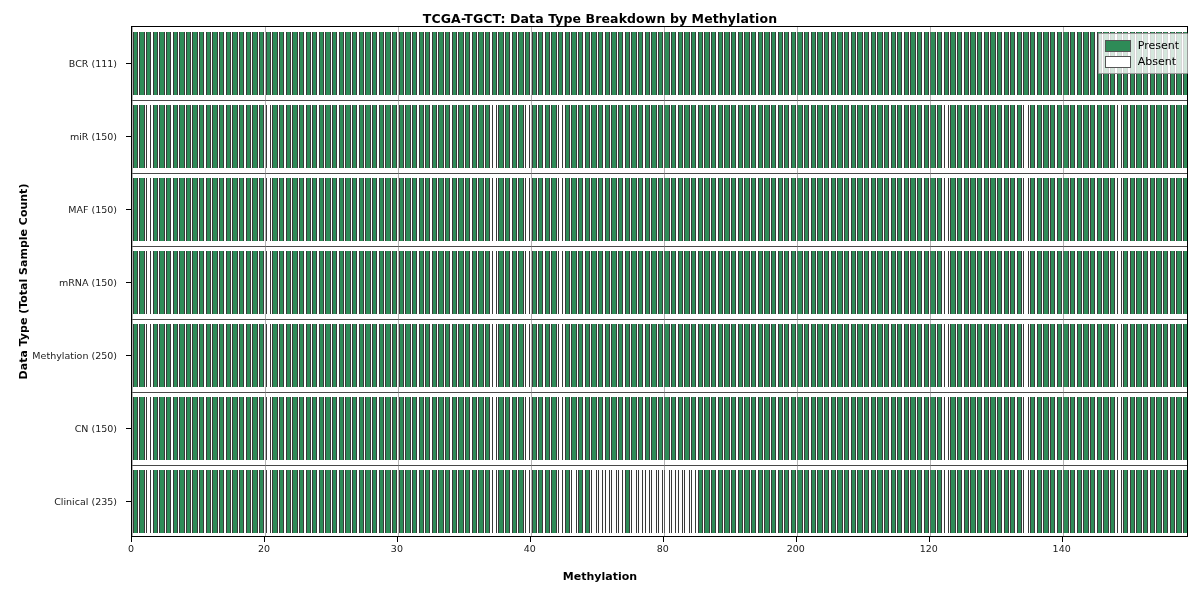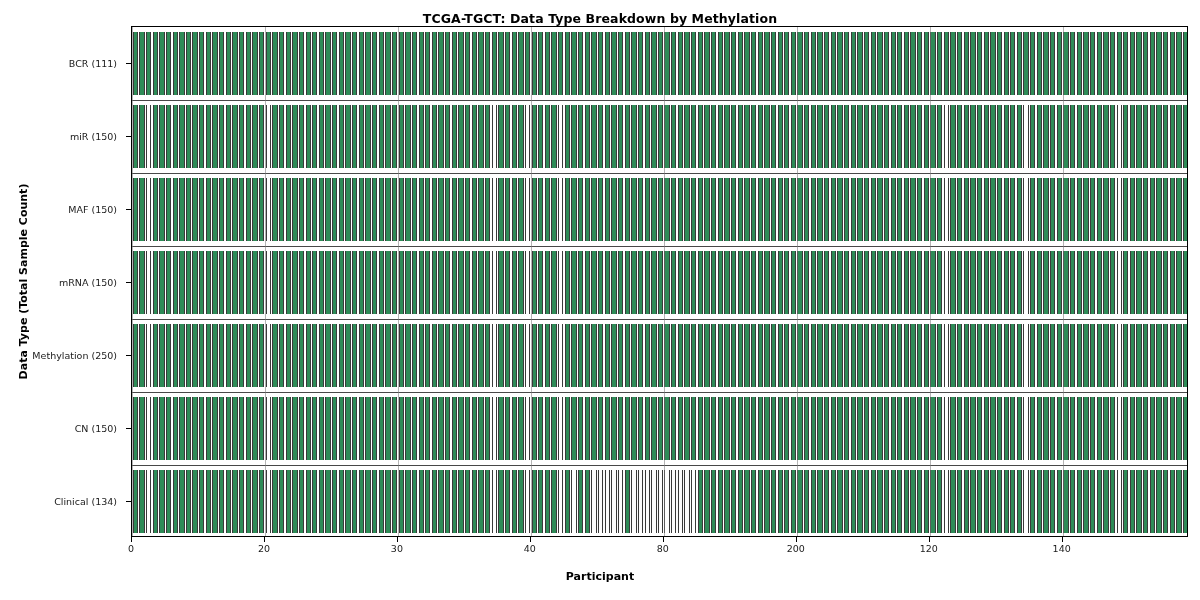--- a/index.html
+++ b/index.html
@@ -167,21 +167,21 @@
 </style>
 </head>
 <body>
 
 <div id="figure">
 
   <div id="chart-title">TCGA-TGCT: Data Type Breakdown by Methylation</div>
 
   <div id="ylabel">Data Type (Total Sample Count)</div>
 
-  <div id="xlabel">Participant</div>
+  <div id="xlabel">Methylation</div>
 
   <div id="plot-area">
     <div id="bars-layer">
         <div class="row-band" style="top: 0px; height: 73px;">
           <div class="bar present" style="left: 0.66478px; width: 5.31824px; top: 5.11px; height: 62.78px;"></div>
           <div class="bar present" style="left: 7.31258px; width: 5.31824px; top: 5.11px; height: 62.78px;"></div>
           <div class="bar present" style="left: 13.9604px; width: 5.31824px; top: 5.11px; height: 62.78px;"></div>
           <div class="bar present" style="left: 20.6082px; width: 5.31824px; top: 5.11px; height: 62.78px;"></div>
           <div class="bar present" style="left: 27.256px; width: 5.31824px; top: 5.11px; height: 62.78px;"></div>
           <div class="bar present" style="left: 33.9038px; width: 5.31824px; top: 5.11px; height: 62.78px;"></div>
@@ -1330,21 +1330,21 @@
       <div class="ytick-label" style="top: 135.5px;">miR (150)</div>
       <div class="ytick-mark" style="top: 135.5px;"></div>
       <div class="ytick-label" style="top: 208.5px;">MAF (150)</div>
       <div class="ytick-mark" style="top: 208.5px;"></div>
       <div class="ytick-label" style="top: 281.5px;">mRNA (150)</div>
       <div class="ytick-mark" style="top: 281.5px;"></div>
       <div class="ytick-label" style="top: 354.5px;">Methylation (250)</div>
       <div class="ytick-mark" style="top: 354.5px;"></div>
       <div class="ytick-label" style="top: 427.5px;">CN (150)</div>
       <div class="ytick-mark" style="top: 427.5px;"></div>
-      <div class="ytick-label" style="top: 500.5px;">Clinical (134)</div>
+      <div class="ytick-label" style="top: 500.5px;">Clinical (235)</div>
       <div class="ytick-mark" style="top: 500.5px;"></div>
     </div>
   <div id="xtick-layer">
       <div class="xtick-label" style="left: 131px;">0</div>
       <div class="xtick-mark" style="left: 131px;"></div>
       <div class="xtick-label" style="left: 263.956px;">20</div>
       <div class="xtick-mark" style="left: 263.956px;"></div>
       <div class="xtick-label" style="left: 396.912px;">30</div>
       <div class="xtick-mark" style="left: 396.912px;"></div>
       <div class="xtick-label" style="left: 529.868px;">40</div>
@@ -1352,14 +1352,24 @@
       <div class="xtick-label" style="left: 662.824px;">80</div>
       <div class="xtick-mark" style="left: 662.824px;"></div>
       <div class="xtick-label" style="left: 795.78px;">200</div>
       <div class="xtick-mark" style="left: 795.78px;"></div>
       <div class="xtick-label" style="left: 928.736px;">120</div>
       <div class="xtick-mark" style="left: 928.736px;"></div>
       <div class="xtick-label" style="left: 1061.69px;">140</div>
       <div class="xtick-mark" style="left: 1061.69px;"></div>
     </div>
 
+  <div id="legend">
+      <div class="legend-row">
+        <span class="legend-swatch" style="background: rgb(46, 139, 87);"></span>
+        <span>Present</span>
+      </div>
+      <div class="legend-row">
+        <span class="legend-swatch" style="background: rgb(255, 255, 255);"></span>
+        <span>Absent</span>
+      </div>
+    </div>
 
 </div>
 
 </body></html>

